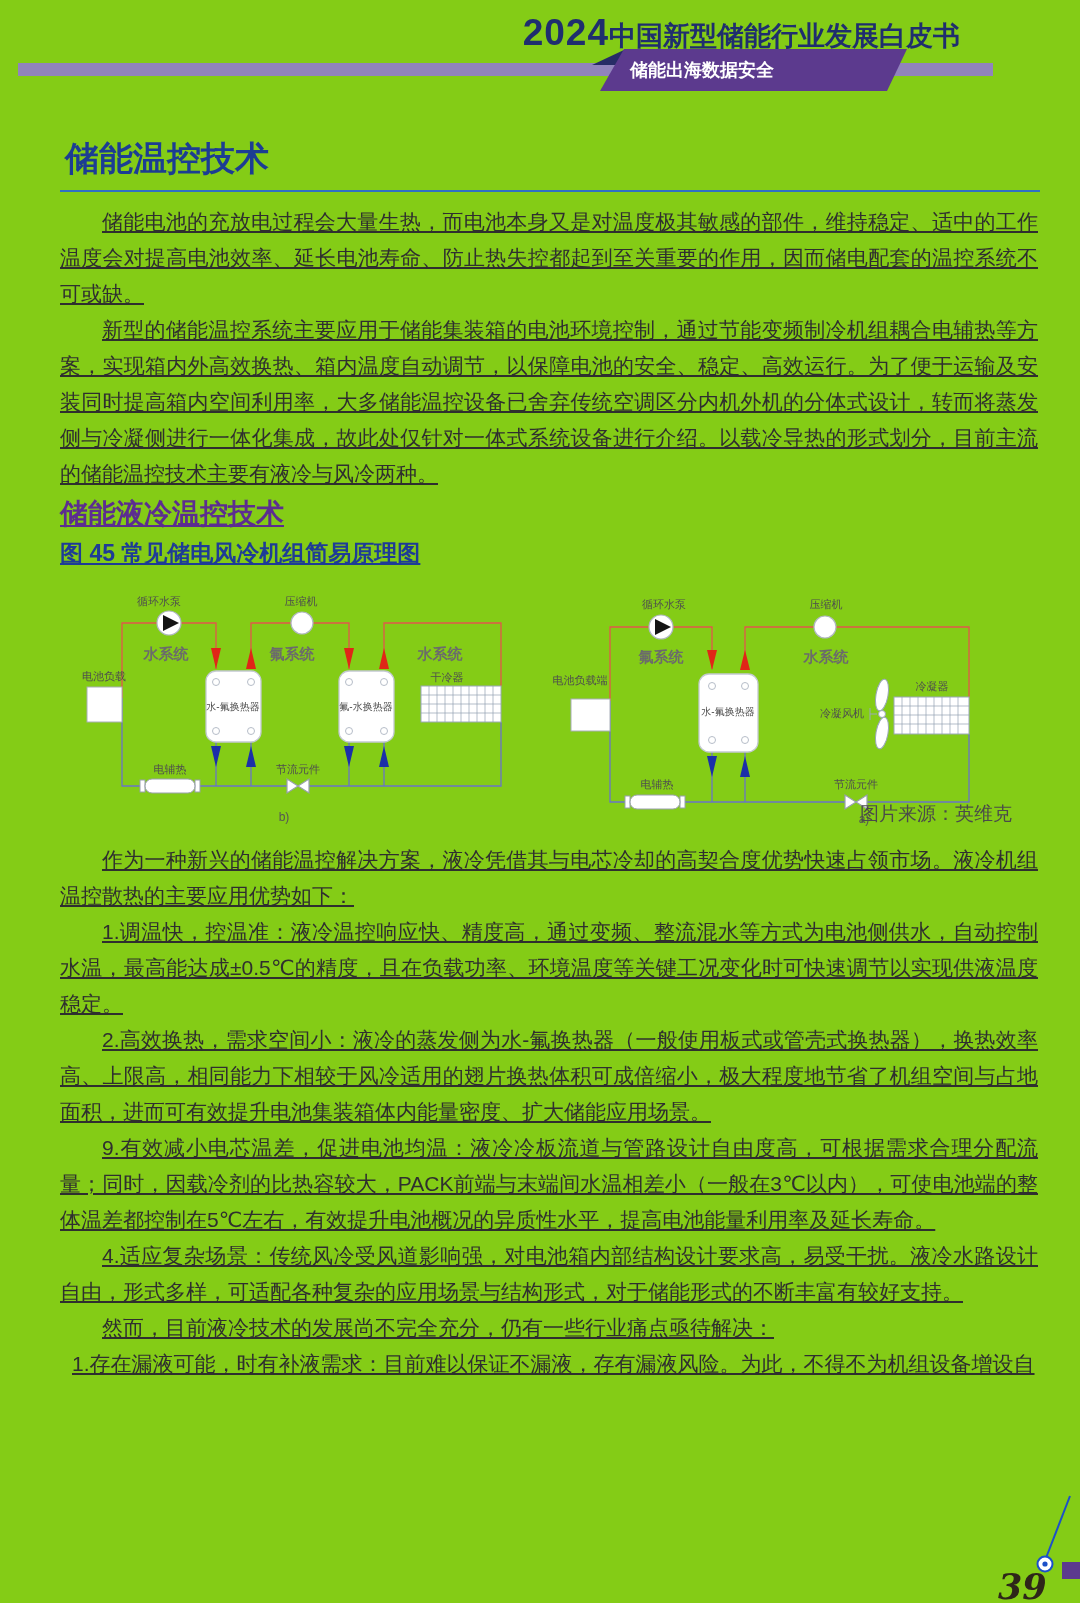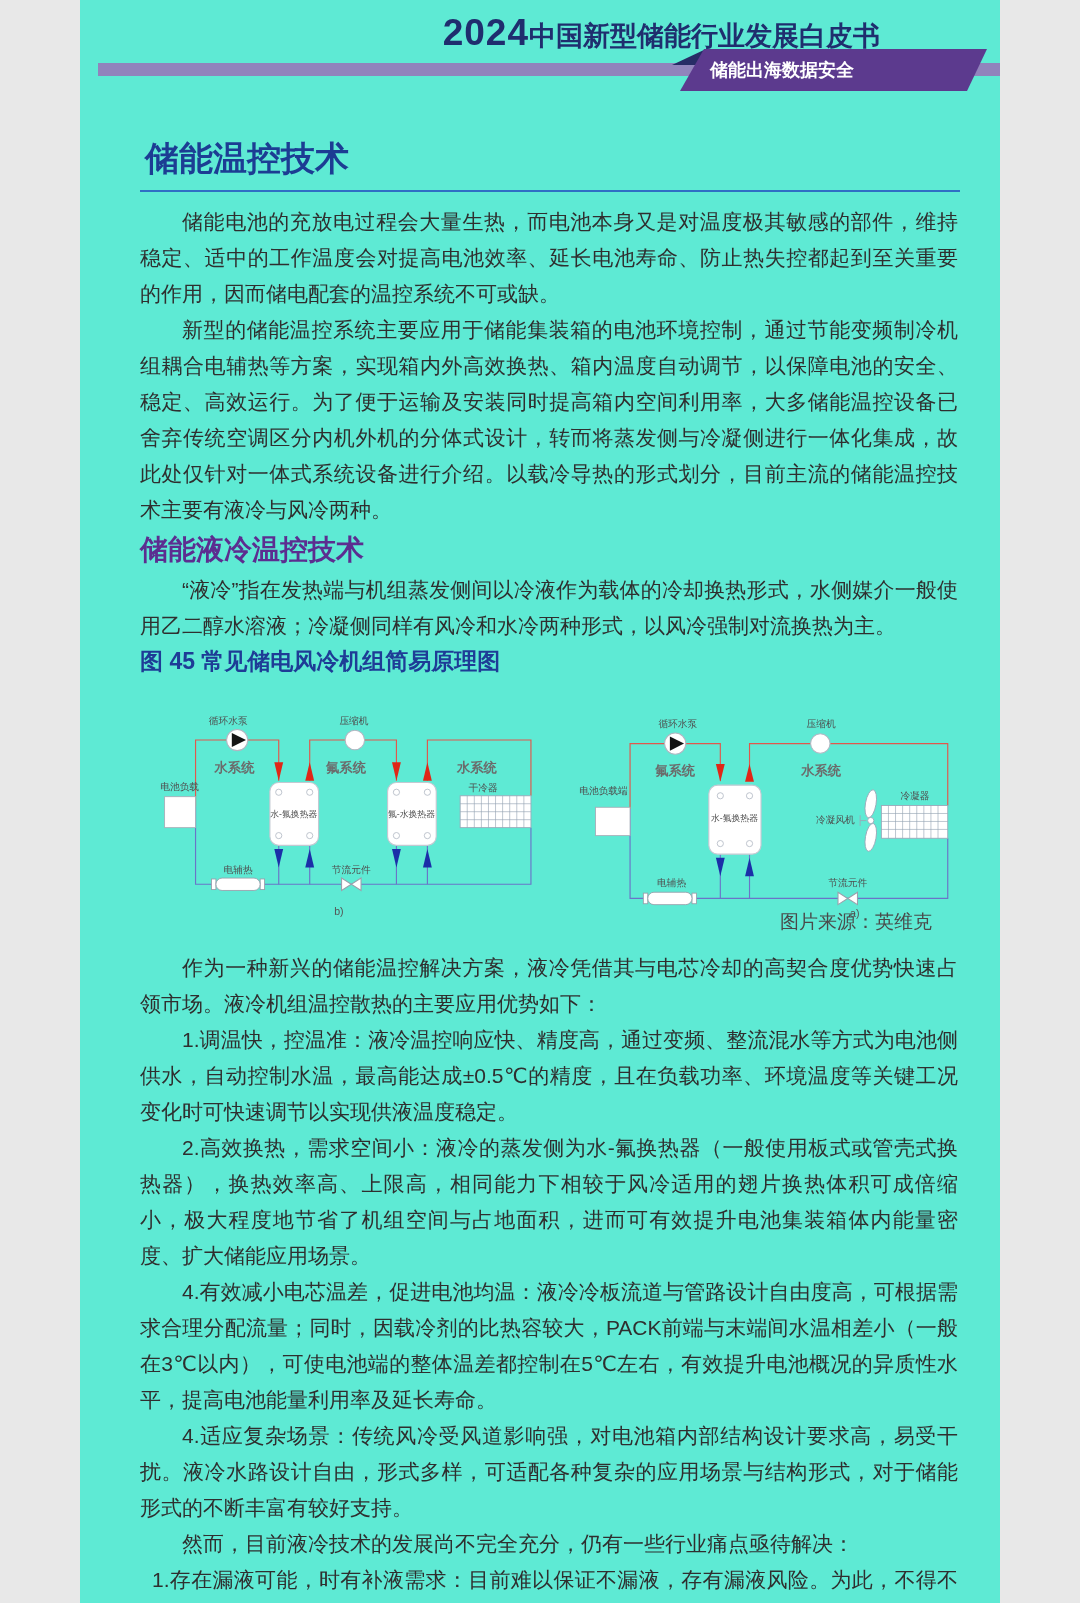--- a/index.html
+++ b/index.html
@@ -1,36 +1,36 @@
 <!DOCTYPE html>
 <html><head>
 <meta charset="utf-8">
 <style>
   html,body{margin:0;padding:0;background:#e8e8e8;}
   .page{
-    position:relative;width:920px;height:1603px;background:#5eead4;
+    position:relative;width:1080px;height:1603px;background:#84cc16;
     margin:0 auto;overflow:hidden;
     font-family:"Liberation Sans","DejaVu Sans",sans-serif;color:#2f2f2f;
   }
   
   .hdr{position:absolute;top:0;left:0;width:100%;height:100px;}
   .hdr-bar{position:absolute;left:18px;top:63px;width:975px;height:13px;background:#9184bc;}
   .hdr-title{position:absolute;top:12px;right:120px;white-space:nowrap;color:#1f2e6e;font-weight:bold;}
   .hdr-title .yr{font-size:37px;letter-spacing:1px;}
   .hdr-title .bt{font-size:27px;}
   .hdr-fold{position:absolute;left:592px;top:49px;width:34px;height:16px;background:#272c66;
     clip-path:polygon(0 100%,100% 0,100% 100%);}
   .hdr-banner{position:absolute;left:600px;top:49px;width:307px;height:42px;background:#5c3a8e;
     clip-path:polygon(24px 0,100% 0,calc(100% - 20px) 100%,0 100%);
     color:#ffffff;font-size:18px;font-weight:bold;line-height:42px;padding-left:30px;box-sizing:border-box;}
   
   .section-title{margin:136px 40px 0 65px;font-size:34px;font-weight:bold;color:#1c3d93;}
   .section-rule{margin:8px 40px 0 60px;height:0;border-top:2px solid #2f6fc4;}
   .content{margin:0 42px 0 60px;font-size:21px;line-height:36px;text-align:justify;}
-  .content p{margin:0;text-indent:2em;}
+  .content p{margin:0;text-indent:2em;text-decoration:underline;}
   .content p.no-indent{text-indent:0;margin-left:12px;}
   .p-first{margin-top:12px !important;}
   .sub-title{margin:8px 0 0 0;font-size:28px;font-weight:bold;color:#5c2d90;text-indent:0 !important;line-height:44px;}
   .fig-caption{margin:4px 0 0 0;text-align:left;font-size:23px;font-weight:bold;color:#1e3c96;text-indent:0 !important;line-height:34px;}
   .after-fig{margin-top:10px !important;}
   
   .figure{position:relative;margin-top:4px;height:258px;}
   .fig-row{display:flex;gap:20px;padding-left:6px;}
   .fig-source{position:absolute;right:26px;bottom:0;font-size:19px;color:#4a4a4a;}
   svg .dlabel{font-size:11px;fill:#4e4e4e;}
@@ -59,21 +59,20 @@
   </div>
 
   <div class="section-title">储能温控技术</div>
   <div class="section-rule"></div>
 
   <div class="content">
     <p class="p-first">储能电池的充放电过程会大量生热，而电池本身又是对温度极其敏感的部件，维持稳定、适中的工作温度会对提高电池效率、延长电池寿命、防止热失控都起到至关重要的作用，因而储电配套的温控系统不可或缺。</p>
     <p>新型的储能温控系统主要应用于储能集装箱的电池环境控制，通过节能变频制冷机组耦合电辅热等方案，实现箱内外高效换热、箱内温度自动调节，以保障电池的安全、稳定、高效运行。为了便于运输及安装同时提高箱内空间利用率，大多储能温控设备已舍弃传统空调区分内机外机的分体式设计，转而将蒸发侧与冷凝侧进行一体化集成，故此处仅针对一体式系统设备进行介绍。以载冷导热的形式划分，目前主流的储能温控技术主要有液冷与风冷两种。</p>
 
     <p class="sub-title">储能液冷温控技术</p>
-    <p>“液冷”指在发热端与机组蒸发侧间以冷液作为载体的冷却换热形式，水侧媒介一般使用乙二醇水溶液；冷凝侧同样有风冷和水冷两种形式，以风冷强制对流换热为主。</p>
 
     <p class="fig-caption">图 45 常见储电风冷机组简易原理图</p>
 
     <div class="figure">
       <div class="fig-row">
 
         <svg width="455" height="255" viewBox="0 0 455 255">
 
           <g stroke="#e2574c" stroke-width="1.3" fill="none">
             <polyline points="56,124 56,49 150,49 150,95"></polyline>
@@ -220,21 +219,21 @@
           <text x="315" y="214" class="dlabel">节流元件</text>
           <text x="323" y="249" class="dtag">a)</text>
         </svg>
       </div>
       <div class="fig-source">图片来源：英维克</div>
     </div>
 
     <p class="after-fig">作为一种新兴的储能温控解决方案，液冷凭借其与电芯冷却的高契合度优势快速占领市场。液冷机组温控散热的主要应用优势如下：</p>
     <p>1.调温快，控温准：液冷温控响应快、精度高，通过变频、整流混水等方式为电池侧供水，自动控制水温，最高能达成±0.5℃的精度，且在负载功率、环境温度等关键工况变化时可快速调节以实现供液温度稳定。</p>
     <p>2.高效换热，需求空间小：液冷的蒸发侧为水-氟换热器（一般使用板式或管壳式换热器），换热效率高、上限高，相同能力下相较于风冷适用的翅片换热体积可成倍缩小，极大程度地节省了机组空间与占地面积，进而可有效提升电池集装箱体内能量密度、扩大储能应用场景。</p>
-    <p>4.有效减小电芯温差，促进电池均温：液冷冷板流道与管路设计自由度高，可根据需求合理分配流量；同时，因载冷剂的比热容较大，PACK前端与末端间水温相差小（一般在3℃以内），可使电池端的整体温差都控制在5℃左右，有效提升电池概况的异质性水平，提高电池能量利用率及延长寿命。</p>
+    <p>9.有效减小电芯温差，促进电池均温：液冷冷板流道与管路设计自由度高，可根据需求合理分配流量；同时，因载冷剂的比热容较大，PACK前端与末端间水温相差小（一般在3℃以内），可使电池端的整体温差都控制在5℃左右，有效提升电池概况的异质性水平，提高电池能量利用率及延长寿命。</p>
     <p>4.适应复杂场景：传统风冷受风道影响强，对电池箱内部结构设计要求高，易受干扰。液冷水路设计自由，形式多样，可适配各种复杂的应用场景与结构形式，对于储能形式的不断丰富有较好支持。</p>
     <p>然而，目前液冷技术的发展尚不完全充分，仍有一些行业痛点亟待解决：</p>
     <p class="no-indent">1.存在漏液可能，时有补液需求：目前难以保证不漏液，存有漏液风险。为此，不得不为机组设备增设自</p>
   </div>
 
   <div class="page-num">39</div>
   <svg class="foot-icon" width="48" height="92" viewBox="0 0 48 92">
     <line x1="40" y1="4" x2="16" y2="66" stroke="#1c50c8" stroke-width="2"></line>
     <circle cx="15" cy="72" r="7.5" fill="#ffffff" stroke="#1c50c8" stroke-width="2"></circle>
     <circle cx="15" cy="72" r="2.6" fill="#1c50c8"></circle>

